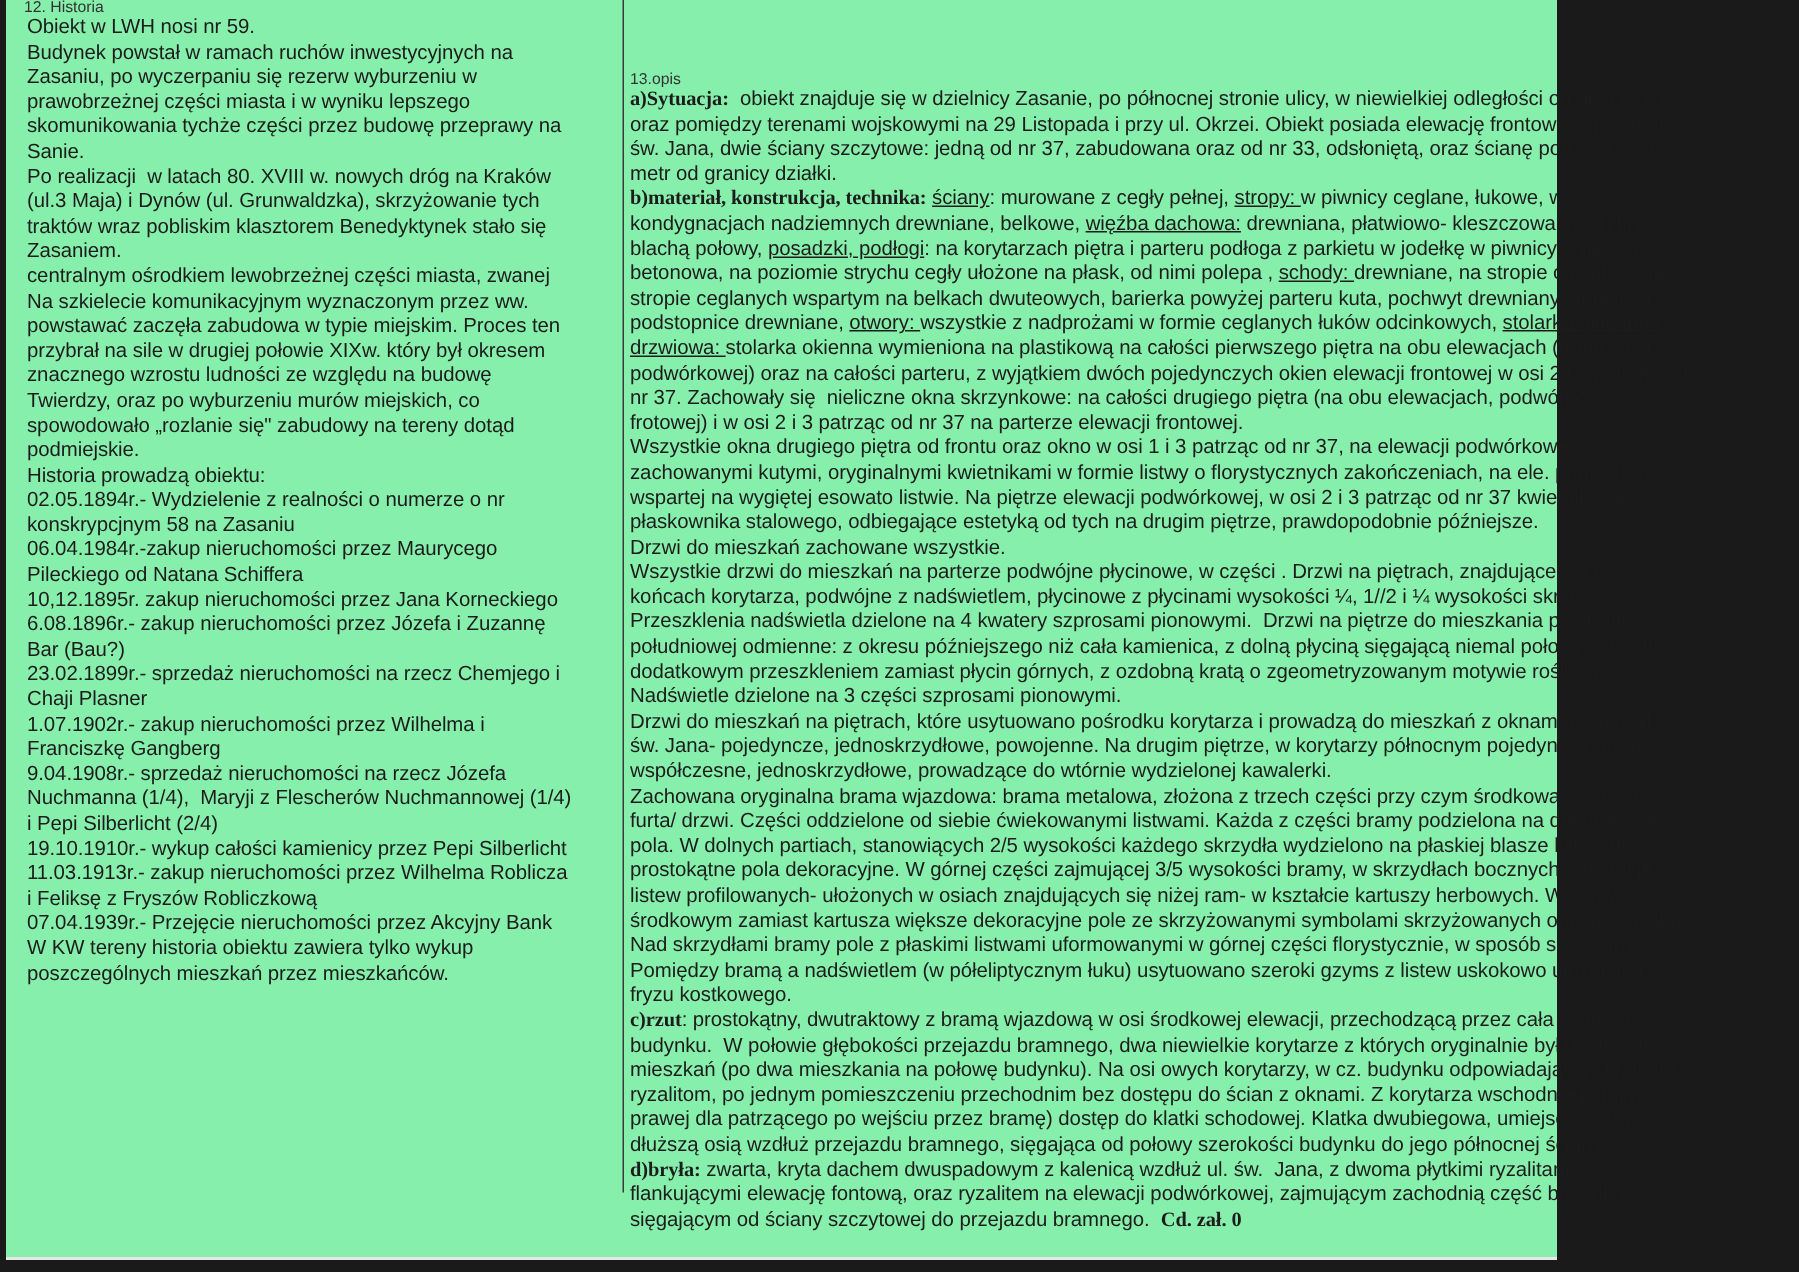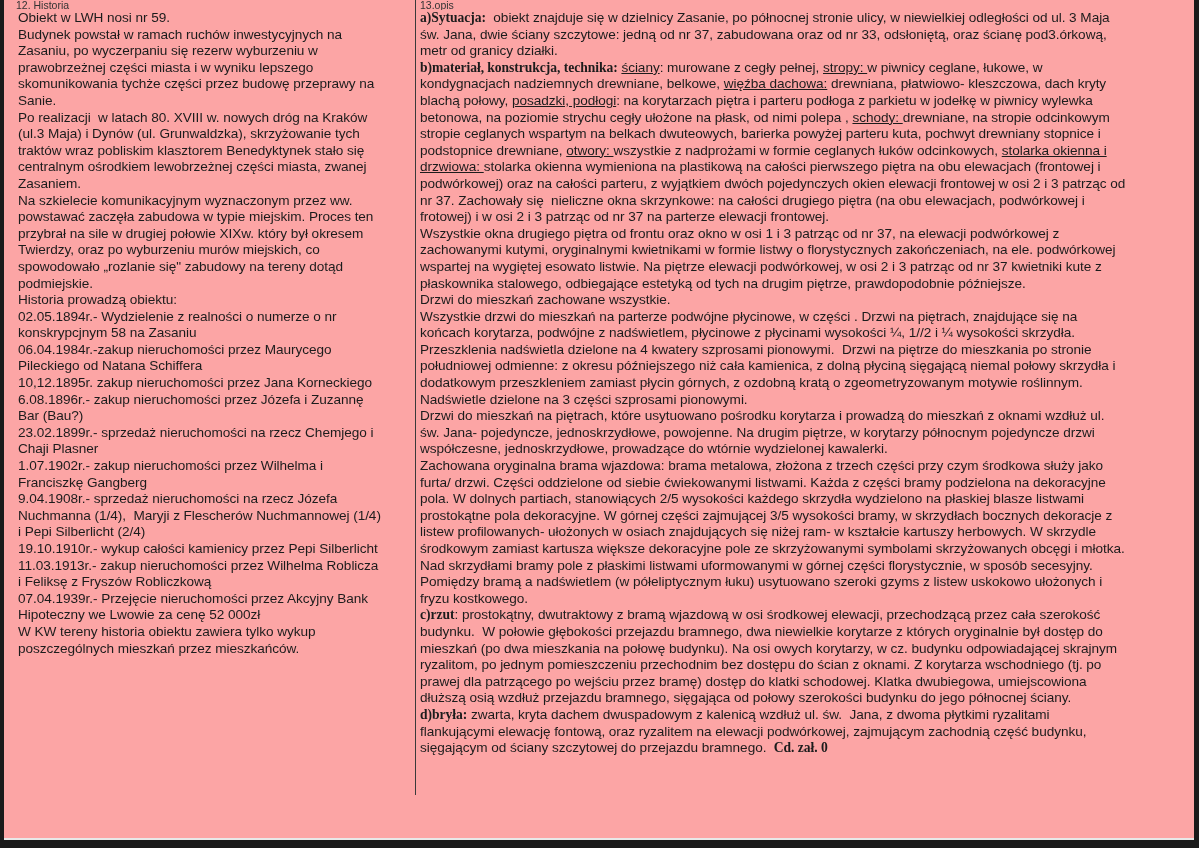--- a/index.html
+++ b/index.html
@@ -3,36 +3,36 @@
 <meta charset="utf-8">
 <style>
   html, body { margin:0; padding:0; }
   body {
     width:1199px; height:848px; overflow:hidden;
     background:#1a1a1a;
     font-family:"Liberation Sans", sans-serif;
     color:#1c1c1c;
   }
   .sheet {
-    position:absolute; left:4px; top:0; width:1190px; height:838px;
-    background:#fca5a5;
+    position:absolute; left:4px; top:0; width:1034px; height:838px;
+    background:#86efac;
     border-bottom:2px solid #e8e8e8;
   }
   .col-left {
     position:absolute; left:2px; top:0; width:410px; height:800px;
   }
   .col-right {
     position:absolute; left:411px; top:0; width:782px; height:795px;
     border-left:1.5px solid #3a3a3a;
   }
   .sec-label {
     font-size:10.5px; line-height:10px; color:#333; margin:0 0 0 10px;
     height:10px; overflow:hidden;
   }
-  .col-right .sec-label { margin-left:4px; }
+  .col-right .sec-label { margin-left:4px;margin-top:48px; }
   .text {
     font-size:13.6px; line-height:16.6px; letter-spacing:-0.05px;
   }
   .col-left .text { padding-left:12px; padding-right:10px; }
   .col-right .text { padding-left:4px; padding-right:4px; }
   .line { display:block; white-space:pre; }
   .b { font-weight:bold;font-family:Liberation Serif, serif; }
   .u { text-decoration:underline; }
 </style>
 </head>
@@ -45,25 +45,26 @@
     <div class="text" id="left-text">
         <span class="line">Obiekt w LWH nosi nr 59.</span>
         <span class="line">Budynek powstał w ramach ruchów inwestycyjnych na</span>
         <span class="line">Zasaniu, po wyczerpaniu się rezerw wyburzeniu w</span>
         <span class="line">prawobrzeżnej części miasta i w wyniku lepszego</span>
         <span class="line">skomunikowania tychże części przez budowę przeprawy na</span>
         <span class="line">Sanie.</span>
         <span class="line">Po realizacji  w latach 80. XVIII w. nowych dróg na Kraków</span>
         <span class="line">(ul.3 Maja) i Dynów (ul. Grunwaldzka), skrzyżowanie tych</span>
         <span class="line">traktów wraz pobliskim klasztorem Benedyktynek stało się</span>
+        <span class="line">Zasaniem.</span>
         <span class="line">centralnym ośrodkiem lewobrzeżnej części miasta, zwanej</span>
-        <span class="line">Zasaniem.</span>
         <span class="line">Na szkielecie komunikacyjnym wyznaczonym przez ww.</span>
         <span class="line">powstawać zaczęła zabudowa w typie miejskim. Proces ten</span>
         <span class="line">przybrał na sile w drugiej połowie XIXw. który był okresem</span>
+        <span class="line">znacznego wzrostu ludności ze względu na budowę</span>
         <span class="line">Twierdzy, oraz po wyburzeniu murów miejskich, co</span>
         <span class="line">spowodowało „rozlanie się" zabudowy na tereny dotąd</span>
         <span class="line">podmiejskie.</span>
         <span class="line">Historia prowadzą obiektu:</span>
         <span class="line">02.05.1894r.- Wydzielenie z realności o numerze o nr</span>
         <span class="line">konskrypcjnym 58 na Zasaniu</span>
         <span class="line">06.04.1984r.-zakup nieruchomości przez Maurycego</span>
         <span class="line">Pileckiego od Natana Schiffera</span>
         <span class="line">10,12.1895r. zakup nieruchomości przez Jana Korneckiego</span>
         <span class="line">6.08.1896r.- zakup nieruchomości przez Józefa i Zuzannę</span>
@@ -72,33 +73,32 @@
         <span class="line">Chaji Plasner</span>
         <span class="line">1.07.1902r.- zakup nieruchomości przez Wilhelma i</span>
         <span class="line">Franciszkę Gangberg</span>
         <span class="line">9.04.1908r.- sprzedaż nieruchomości na rzecz Józefa</span>
         <span class="line">Nuchmanna (1/4),  Maryji z Flescherów Nuchmannowej (1/4)</span>
         <span class="line">i Pepi Silberlicht (2/4)</span>
         <span class="line">19.10.1910r.- wykup całości kamienicy przez Pepi Silberlicht</span>
         <span class="line">11.03.1913r.- zakup nieruchomości przez Wilhelma Roblicza</span>
         <span class="line">i Feliksę z Fryszów Robliczkową</span>
         <span class="line">07.04.1939r.- Przejęcie nieruchomości przez Akcyjny Bank</span>
-        <span class="line">Hipoteczny we Lwowie za cenę 52 000zł</span>
         <span class="line">W KW tereny historia obiektu zawiera tylko wykup</span>
         <span class="line">poszczególnych mieszkań przez mieszkańców.</span>
       </div>
   </div>
 
   <div class="col-right">
     <div class="sec-label">13.opis</div>
     <div class="text">
 
       
       <span class="line"><span class="b">a)Sytuacja:</span><span>  obiekt znajduje się w dzielnicy Zasanie, po północnej stronie ulicy, w niewielkiej odległości od ul. 3 Maja</span></span>
-      <span id="a-lines"><span class="line">św. Jana, dwie ściany szczytowe: jedną od nr 37, zabudowana oraz od nr 33, odsłoniętą, oraz ścianę pod3.órkową,</span><span class="line">metr od granicy działki.</span></span>
+      <span id="a-lines"><span class="line">oraz pomiędzy terenami wojskowymi na 29 Listopada i przy ul. Okrzei. Obiekt posiada elewację frontową w pasie ul.</span><span class="line">św. Jana, dwie ściany szczytowe: jedną od nr 37, zabudowana oraz od nr 33, odsłoniętą, oraz ścianę pod3.órkową,</span><span class="line">metr od granicy działki.</span></span>
 
       
       <span class="line"><span class="b">b)materiał, konstrukcja, technika:</span> <span class="u">ściany</span><span>: murowane z cegły pełnej, </span><span class="u">stropy: </span><span>w piwnicy ceglane, łukowe, w</span></span>
       <span class="line"><span>kondygnacjach nadziemnych drewniane, belkowe, </span><span class="u">więźba dachowa:</span><span> drewniana, płatwiowo- kleszczowa, dach kryty</span></span>
       <span class="line"><span>blachą połowy, </span><span class="u">posadzki, podłogi</span><span>: na korytarzach piętra i parteru podłoga z parkietu w jodełkę w piwnicy wylewka</span></span>
       <span class="line"><span>betonowa, na poziomie strychu cegły ułożone na płask, od nimi polepa , </span><span class="u">schody: </span><span>drewniane, na stropie odcinkowym</span></span>
       <span class="line">stropie ceglanych wspartym na belkach dwuteowych, barierka powyżej parteru kuta, pochwyt drewniany stopnice i</span>
       <span class="line"><span>podstopnice drewniane, </span><span class="u">otwory: </span><span>wszystkie z nadprożami w formie ceglanych łuków odcinkowych, </span><span class="u">stolarka okienna i</span></span>
       <span class="line"><span class="u">drzwiowa: </span><span>stolarka okienna wymieniona na plastikową na całości pierwszego piętra na obu elewacjach (frontowej i</span></span>
       <span id="b-rest"><span class="line">podwórkowej) oraz na całości parteru, z wyjątkiem dwóch pojedynczych okien elewacji frontowej w osi 2 i 3 patrząc od</span><span class="line">nr 37. Zachowały się  nieliczne okna skrzynkowe: na całości drugiego piętra (na obu elewacjach, podwórkowej i</span><span class="line">frotowej) i w osi 2 i 3 patrząc od nr 37 na parterze elewacji frontowej.</span><span class="line">Wszystkie okna drugiego piętra od frontu oraz okno w osi 1 i 3 patrząc od nr 37, na elewacji podwórkowej z</span><span class="line">zachowanymi kutymi, oryginalnymi kwietnikami w formie listwy o florystycznych zakończeniach, na ele. podwórkowej</span><span class="line">wspartej na wygiętej esowato listwie. Na piętrze elewacji podwórkowej, w osi 2 i 3 patrząc od nr 37 kwietniki kute z</span><span class="line">płaskownika stalowego, odbiegające estetyką od tych na drugim piętrze, prawdopodobnie późniejsze.</span><span class="line">Drzwi do mieszkań zachowane wszystkie.</span><span class="line">Wszystkie drzwi do mieszkań na parterze podwójne płycinowe, w części . Drzwi na piętrach, znajdujące się na</span><span class="line">końcach korytarza, podwójne z nadświetlem, płycinowe z płycinami wysokości ¼, 1//2 i ¼ wysokości skrzydła.</span><span class="line">Przeszklenia nadświetla dzielone na 4 kwatery szprosami pionowymi.  Drzwi na piętrze do mieszkania po stronie</span><span class="line">południowej odmienne: z okresu późniejszego niż cała kamienica, z dolną płyciną sięgającą niemal połowy skrzydła i</span><span class="line">dodatkowym przeszkleniem zamiast płycin górnych, z ozdobną kratą o zgeometryzowanym motywie roślinnym.</span><span class="line">Nadświetle dzielone na 3 części szprosami pionowymi.</span><span class="line">Drzwi do mieszkań na piętrach, które usytuowano pośrodku korytarza i prowadzą do mieszkań z oknami wzdłuż ul.</span><span class="line">św. Jana- pojedyncze, jednoskrzydłowe, powojenne. Na drugim piętrze, w korytarzy północnym pojedyncze drzwi</span><span class="line">współczesne, jednoskrzydłowe, prowadzące do wtórnie wydzielonej kawalerki.</span><span class="line">Zachowana oryginalna brama wjazdowa: brama metalowa, złożona z trzech części przy czym środkowa służy jako</span><span class="line">furta/ drzwi. Części oddzielone od siebie ćwiekowanymi listwami. Każda z części bramy podzielona na dekoracyjne</span><span class="line">pola. W dolnych partiach, stanowiących 2/5 wysokości każdego skrzydła wydzielono na płaskiej blasze listwami</span><span class="line">prostokątne pola dekoracyjne. W górnej części zajmującej 3/5 wysokości bramy, w skrzydłach bocznych dekoracje z</span><span class="line">listew profilowanych- ułożonych w osiach znajdujących się niżej ram- w kształcie kartuszy herbowych. W skrzydle</span><span class="line">środkowym zamiast kartusza większe dekoracyjne pole ze skrzyżowanymi symbolami skrzyżowanych obcęgi i młotka.</span><span class="line">Nad skrzydłami bramy pole z płaskimi listwami uformowanymi w górnej części florystycznie, w sposób secesyjny.</span><span class="line">Pomiędzy bramą a nadświetlem (w półeliptycznym łuku) usytuowano szeroki gzyms z listew uskokowo ułożonych i</span><span class="line">fryzu kostkowego.</span></span>

